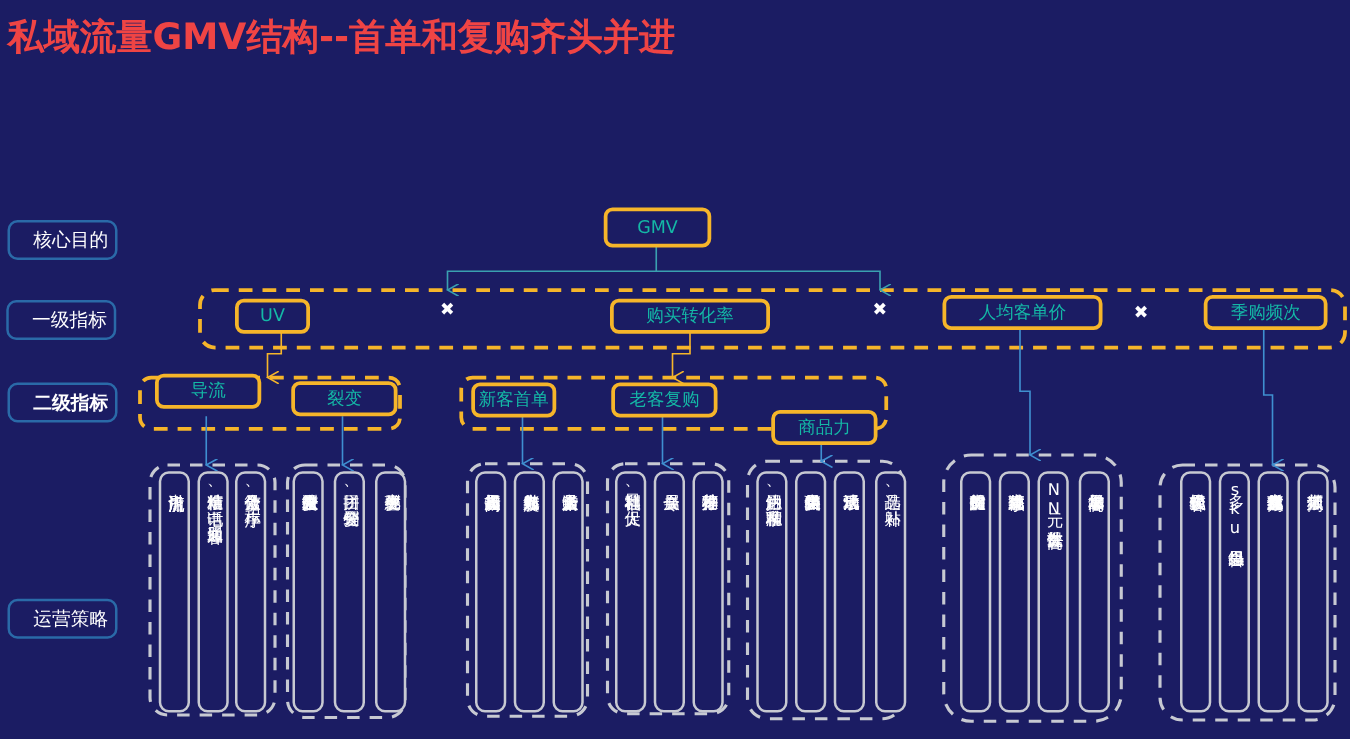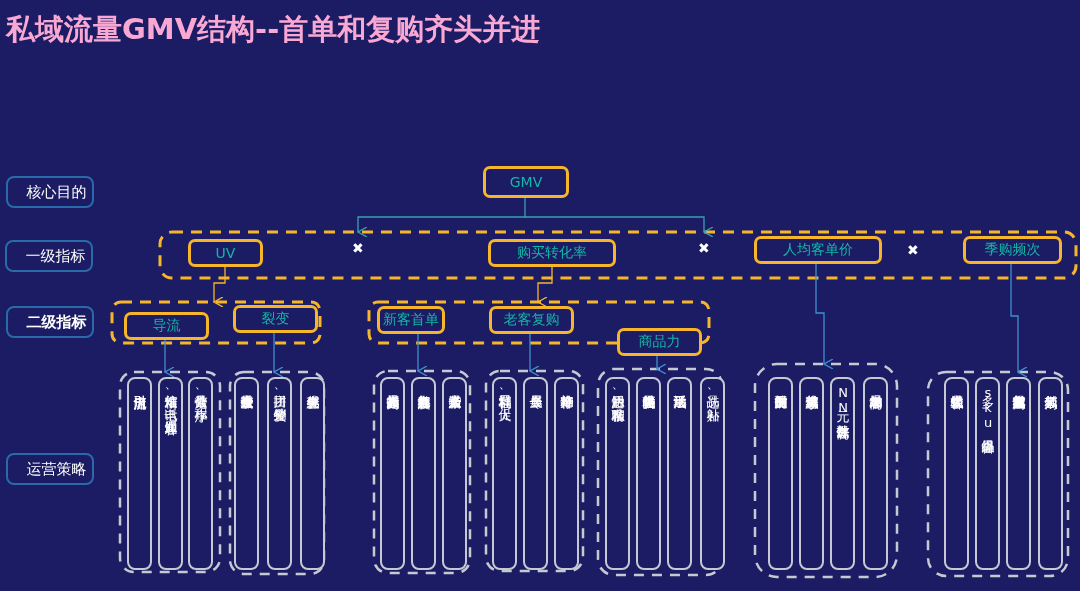--- a/index.html
+++ b/index.html
@@ -4,21 +4,21 @@
 <style>
   html, body { margin:0; padding:0; }
   body {
     width:1080px; height:591px; overflow:hidden;
     background:#1b1c63;
     font-family:"DejaVu Sans","Liberation Sans",sans-serif;
     color:#ffffff; position:relative;
   }
   .title {
     position:absolute; left:6px; top:10px;
-    font-size:29px; font-weight:bold; letter-spacing:0px; color:#f9a8d4;
+    font-size:29px; font-weight:bold; letter-spacing:0px; color:#ef4444;
     white-space:nowrap;
   }
   svg.lines { position:absolute; left:0; top:0; }
   .rowlabel {
     position:absolute; width:88px; height:32px;
     border:2.5px solid #2a6aa8; border-radius:8px;
     display:flex; align-items:center; justify-content:center;
     font-size:15px; color:#ffffff; box-sizing:border-box;
     background:#1b1c63;
     padding-left:13px;
@@ -87,34 +87,34 @@
   <path d="M418,333 L418,371" fill="none" stroke="#3f8fd0" stroke-width="1.3" marker-end="url(#arrB)"></path>
   <path d="M530,333 L530,371" fill="none" stroke="#3f8fd0" stroke-width="1.3" marker-end="url(#arrB)"></path>
   <path d="M663,335 L663,350 L657,350 L657,369" fill="none" stroke="#3f8fd0" stroke-width="1.3" marker-end="url(#arrB)"></path>
   <path d="M816,262 L816,313 L824,313 L824,364" fill="none" stroke="#3f8fd0" stroke-width="1.3" marker-end="url(#arrB)"></path>
   <path d="M1011,262 L1011,316 L1018,316 L1018,372" fill="none" stroke="#3f8fd0" stroke-width="1.3" marker-end="url(#arrB)"></path>
 </svg>
 
 <div class="rowlabel" style="left:6px;top:176px;">核心目的</div>
 <div class="rowlabel" style="left:5px;top:240px;">一级指标</div>
 <div class="rowlabel" style="left:6px;top:306px;font-weight:bold;">二级指标</div>
-<div class="rowlabel" style="left:6px;top:453px;">运营策略</div>
+<div class="rowlabel" style="left:6px;top:479px;">运营策略</div>
 
 <div class="node" style="left:483px;top:166px;width:86px;height:32px;">GMV</div>
 
-<div class="node" style="left:188px;top:239px;width:75px;height:28px;">UV</div>
+<div class="node" style="left:188px;top:239px;width:60px;height:28px;">UV</div>
 <div class="node" style="left:488px;top:239px;width:128px;height:28px;">购买转化率</div>
 <div class="node" style="left:754px;top:236px;width:128px;height:28px;">人均客单价</div>
 <div class="node" style="left:963px;top:236px;width:99px;height:28px;">季购频次</div>
 
 <div class="times" style="left:352px;top:240px;">✖</div>
 <div class="times" style="left:698px;top:240px;">✖</div>
 <div class="times" style="left:907px;top:242px;">✖</div>
 
-<div class="node" style="left:124px;top:312px;width:85px;height:28px;">导流</div>
+<div class="node" style="left:124px;top:299px;width:85px;height:28px;">导流</div>
 <div class="node" style="left:233px;top:305px;width:85px;height:28px;">裂变</div>
 <div class="node" style="left:377px;top:306px;width:68px;height:28px;">新客首单</div>
 <div class="node" style="left:489px;top:306px;width:85px;height:28px;">老客复购</div>
 <div class="node" style="left:617px;top:308px;width:85px;height:28px;margin-top:20px;">商品力</div>
 
 <div class="col" style="left:127px;">
     <span>门店引流卡引流</span>
   </div>
 <div class="col" style="left:158px;">
     <span>精准短信、电话、客服通知</span>

